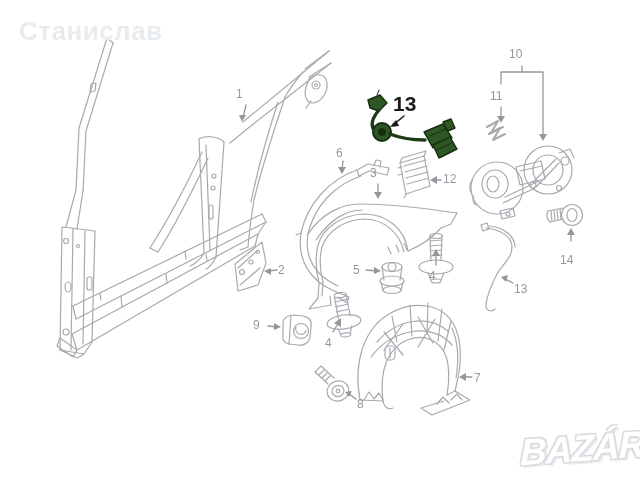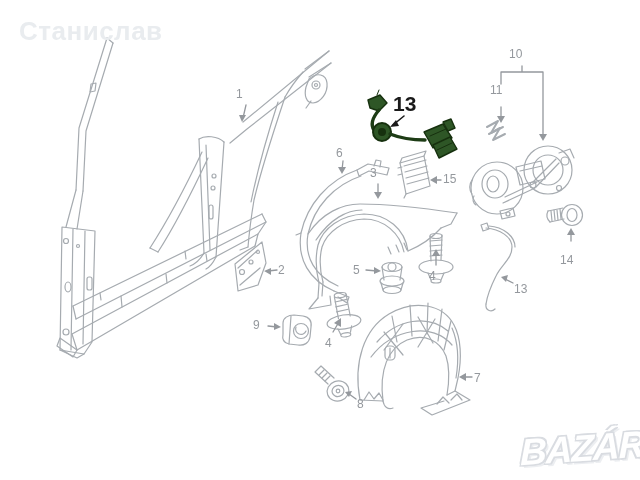--- a/index.html
+++ b/index.html
@@ -279,22 +279,22 @@
   <span class="callout" style="left:278px;top:260px">2</span>
   <span class="callout" style="left:370px;top:163px">3</span>
   <span class="callout" style="left:429px;top:266px">4</span>
   <span class="callout" style="left:325px;top:333px">4</span>
   <span class="callout" style="left:353px;top:260px">5</span>
   <span class="callout" style="left:336px;top:143px">6</span>
   <span class="callout" style="left:474px;top:368px">7</span>
   <span class="callout" style="left:357px;top:394px">8</span>
   <span class="callout" style="left:253px;top:315px">9</span>
   <span class="callout" style="left:509px;top:44px">10</span>
-  <span class="callout" style="left:490px;top:80px">11</span>
+  <span class="callout" style="left:490px;top:86px">11</span>
   <span class="callout" style="left:514px;top:279px">13</span>
   <span class="callout dark" style="left:393px;top:94px">13</span>
   <span class="callout" style="left:560px;top:250px">14</span>
-  <span class="callout" style="left:443px;top:169px">15</span>
+  <span class="callout" style="left:443px;top:169px">12</span>
 
   <div class="wm-seller">Станислав</div>
   <div class="wm-logo">BAZÁR</div>
 
 </div>
 
 </body></html>

